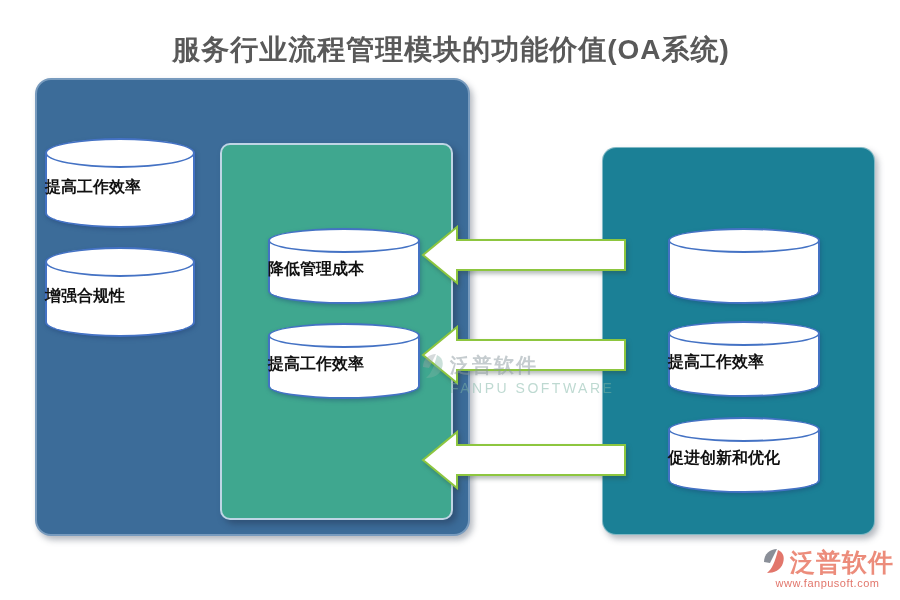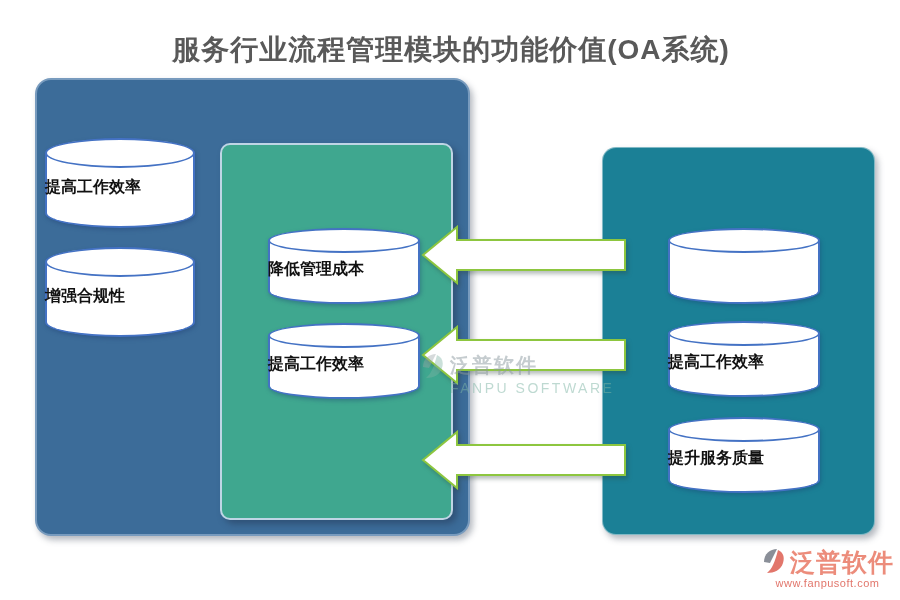--- a/index.html
+++ b/index.html
@@ -109,21 +109,21 @@
     <div class="cyl-top"></div>
   </div>
   <div class="cylinder cyl-sm" style="left:668px;top:321px;">
     <div class="cyl-body"></div>
     <div class="cyl-top"></div>
     <div class="cyl-label">提高工作效率</div>
   </div>
   <div class="cylinder cyl-sm" style="left:668px;top:417px;">
     <div class="cyl-body"></div>
     <div class="cyl-top"></div>
-    <div class="cyl-label">提升服务质量</div>
+    <div class="cyl-label">促进创新和优化</div>
   </div>
 
   <div class="arrow" style="left:421px;top:225px;">
     <svg width="206" height="60" viewBox="0 0 206 60">
       <polygon points="204,15 36,15 36,2 2,30 36,58 36,45 204,45" fill="#FFFFFF" stroke="#8DC63F" stroke-width="2" stroke-linejoin="miter"></polygon>
     </svg>
   </div>
   <div class="arrow" style="left:421px;top:325px;">
     <svg width="206" height="60" viewBox="0 0 206 60">
       <polygon points="204,15 36,15 36,2 2,30 36,58 36,45 204,45" fill="#FFFFFF" stroke="#8DC63F" stroke-width="2" stroke-linejoin="miter"></polygon>

